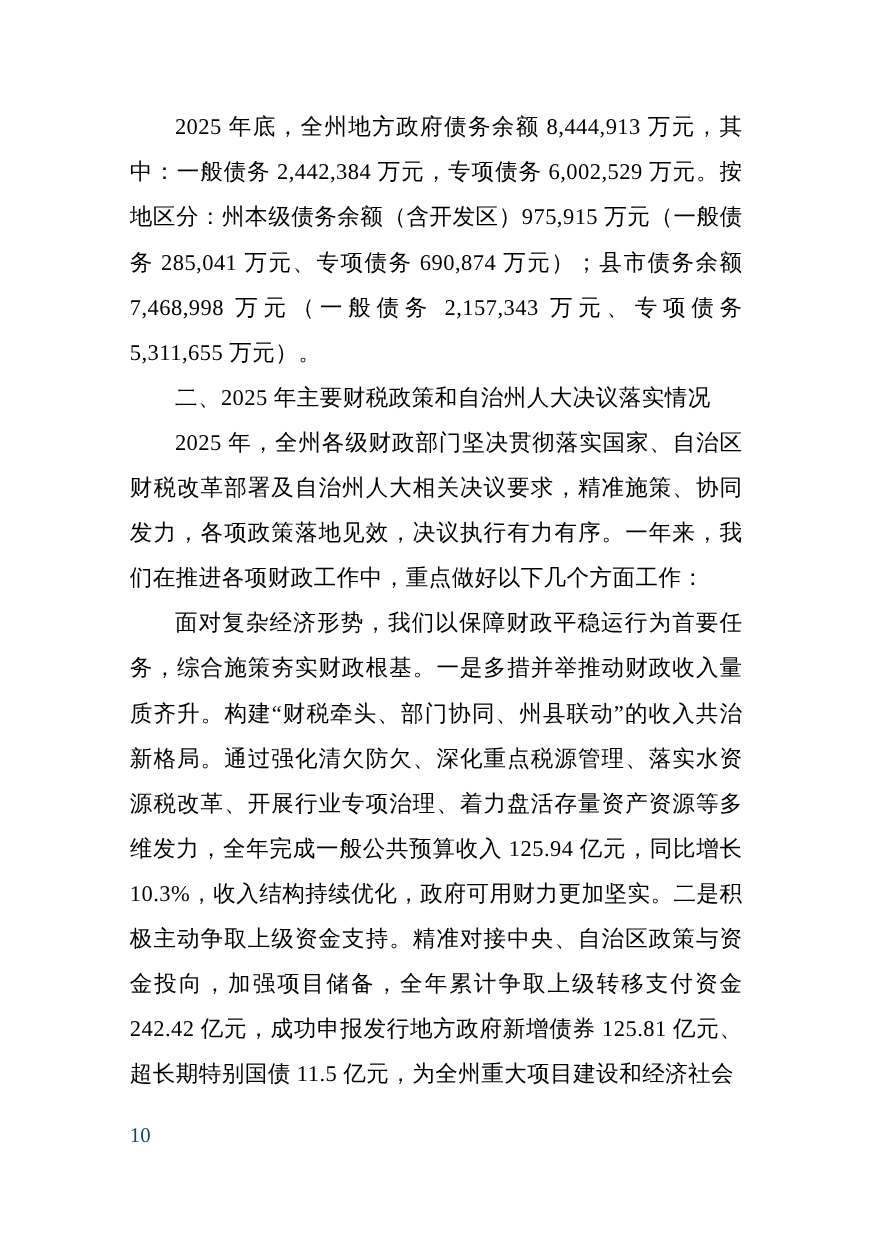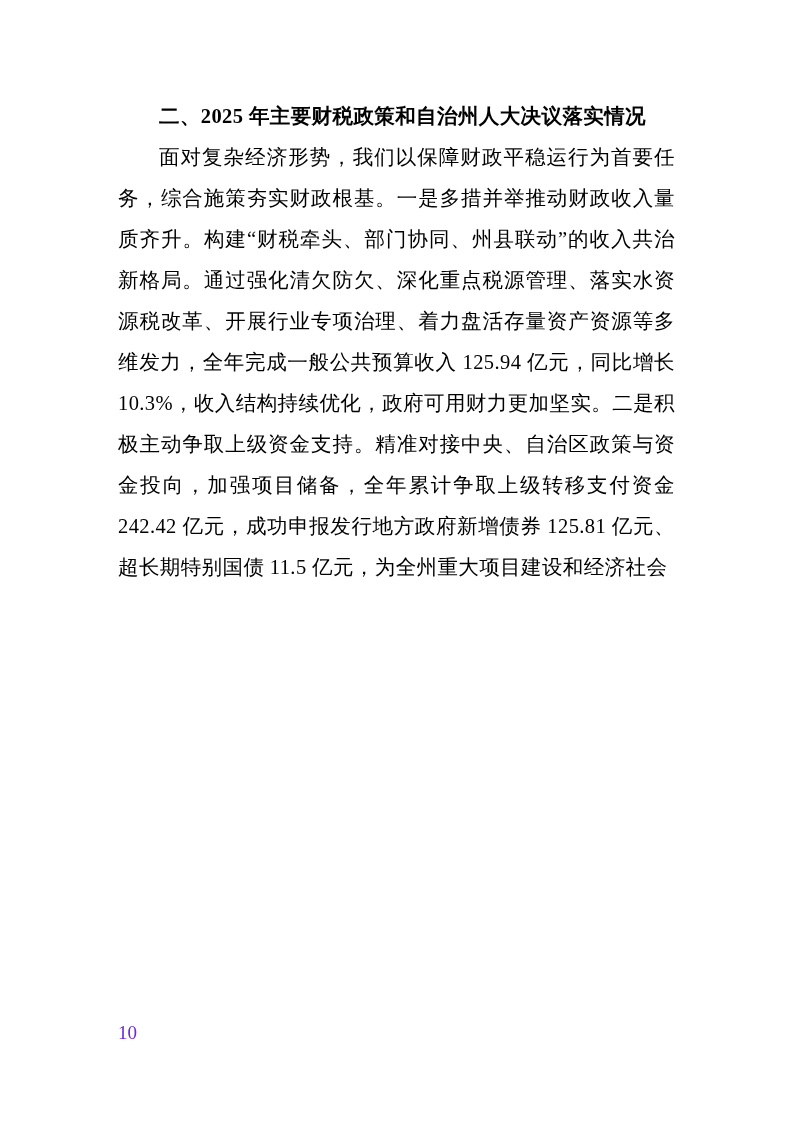--- a/index.html
+++ b/index.html
@@ -27,46 +27,48 @@
     text-align: justify;
     text-justify: inter-ideograph;
     letter-spacing: 0.4px;
   }
   .para {
     margin: 0;
     text-indent: 2em;
   }
   .heading {
     margin: 0;
-    font-weight: bold;
+    font-weight: normal;
     text-indent: 2em;
     font-size: 20.5px;
     line-height: 41px;
   }
   .subheading {
     margin: 0;
     font-weight: bold;
     text-indent: 2em;
     font-size: 20.5px;
     line-height: 41px;
   }
   .page-number {
     position: absolute;
     left: 118px;
     bottom: 78px;
     font-size: 19px;
     font-family: "Liberation Serif", "DejaVu Serif", serif;
-    color: #6d28d9;
+    color: #0c4a6e;
   }
 </style>
 </head>
 <body>
 
 <div class="page">
 
   <div class="doc-body">
+    <p class="para">2025 年底，全州地方政府债务余额 8,444,913 万元，其中：一般债务 2,442,384 万元，专项债务 6,002,529 万元。按地区分：州本级债务余额（含开发区）975,915 万元（一般债务 285,041 万元、专项债务 690,874 万元）；县市债务余额 7,468,998 万元（一般债务 2,157,343 万元、专项债务 5,311,655 万元）。</p>
     <p class="heading">二、2025 年主要财税政策和自治州人大决议落实情况</p>
+    <p class="para">2025 年，全州各级财政部门坚决贯彻落实国家、自治区财税改革部署及自治州人大相关决议要求，精准施策、协同发力，各项政策落地见效，决议执行有力有序。一年来，我们在推进各项财政工作中，重点做好以下几个方面工作：</p>
     <p class="para">面对复杂经济形势，我们以保障财政平稳运行为首要任务，综合施策夯实财政根基。一是多措并举推动财政收入量质齐升。构建“财税牵头、部门协同、州县联动”的收入共治新格局。通过强化清欠防欠、深化重点税源管理、落实水资源税改革、开展行业专项治理、着力盘活存量资产资源等多维发力，全年完成一般公共预算收入 125.94 亿元，同比增长 10.3%，收入结构持续优化，政府可用财力更加坚实。二是积极主动争取上级资金支持。精准对接中央、自治区政策与资金投向，加强项目储备，全年累计争取上级转移支付资金 242.42 亿元，成功申报发行地方政府新增债券 125.81 亿元、超长期特别国债 11.5 亿元，为全州重大项目建设和经济社会</p>
   </div>
 
   <div class="page-number">10</div>
 
 </div>
 
 </body></html>

